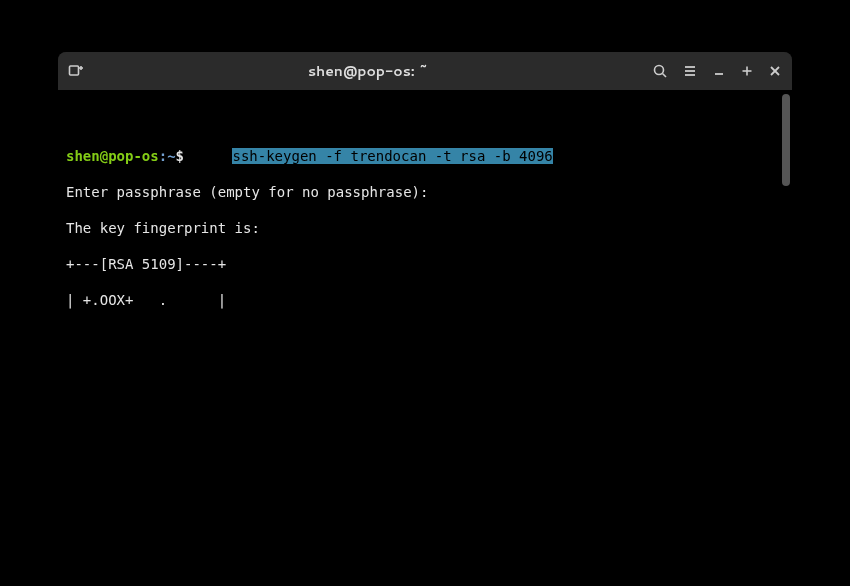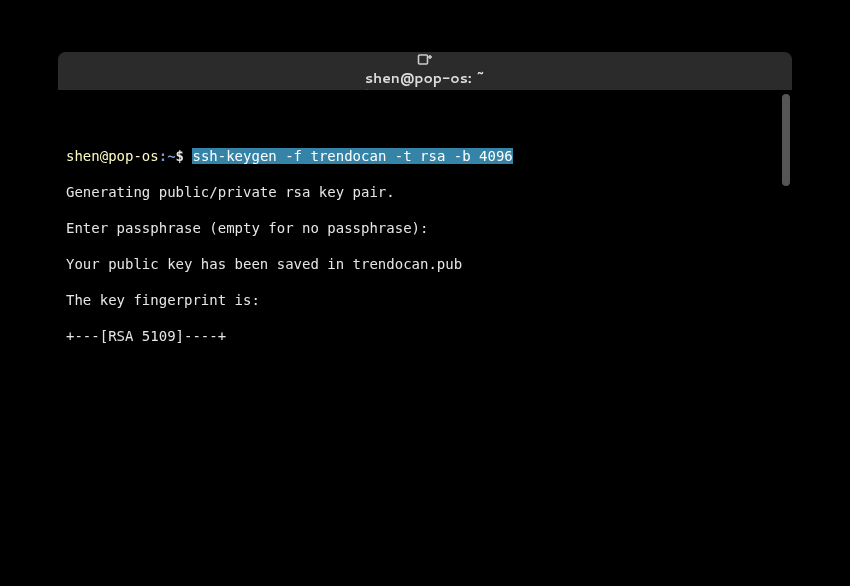--- a/index.html
+++ b/index.html
@@ -22,21 +22,20 @@
       box-shadow: 0 2px 12px rgba(0,0,0,0.6);
     }
     .titlebar {
       height: 38px;
       background: #2b2b2b;
       display: flex;
       align-items: center;
       padding: 0 10px;
       border-radius: 8px 8px 0 0;
       color: #ddd;
-      flex-direction: column;
     }
     .titlebar-left { display: flex; align-items: center; gap: 10px; }
     .titlebar-title {
       flex: 1;
       text-align: center;
       font-weight: bold;
       font-size: 14px;
       font-family: "Cantarell", "DejaVu Sans", sans-serif;
     }
     .titlebar-right {
@@ -78,26 +77,27 @@
     }
     .scrollbar {
       position: absolute;
       right: 2px;
       top: 4px;
       width: 8px;
       height: 92px;
       background: #555;
       border-radius: 4px;
     }
-    .user { color: #fef9c3; font-weight: normal; }
+    .user { color: #84cc16; font-weight: bold; }
     .path { color: #729fcf; font-weight: bold; }
     .dollar { color: #e6e6e6; font-weight: bold; }
     .hl {
       background: #3584a7;
-      color: #ffffff;
+      color: #000000;
+      margin-left: 40px;
     }
     .line { display: block; }
   </style>
 </head>
 <body>
 
 <div class="window">
   <div class="titlebar">
     <div class="titlebar-left">
       <span class="tb-icon">
@@ -139,25 +139,24 @@
           <line x1="3" y1="3" x2="11" y2="11"></line>
           <line x1="11" y1="3" x2="3" y2="11"></line>
         </svg>
       </span>
     </div>
   </div>
 
   <div class="terminal">
     <div class="scrollbar"></div>
     <span class="line"><span class="user">shen@pop-os</span><span class="path">:</span><span class="path">~</span><span class="dollar">$ </span><span class="hl">ssh-keygen -f trendocan -t rsa -b 4096</span></span>
-<span class="line">Generating public/private rsa key pair.</span>
 <span class="line">Enter passphrase (empty for no passphrase):</span>
-<span class="line">Your public key has been saved in trendocan.pub</span>
 <span class="line">The key fingerprint is:</span>
 <span class="line">+---[RSA 5109]----+</span>
+<span class="line">| +.OOX+   .      |</span>
 
 
 
 
 
 
 
 
 
   </div>

